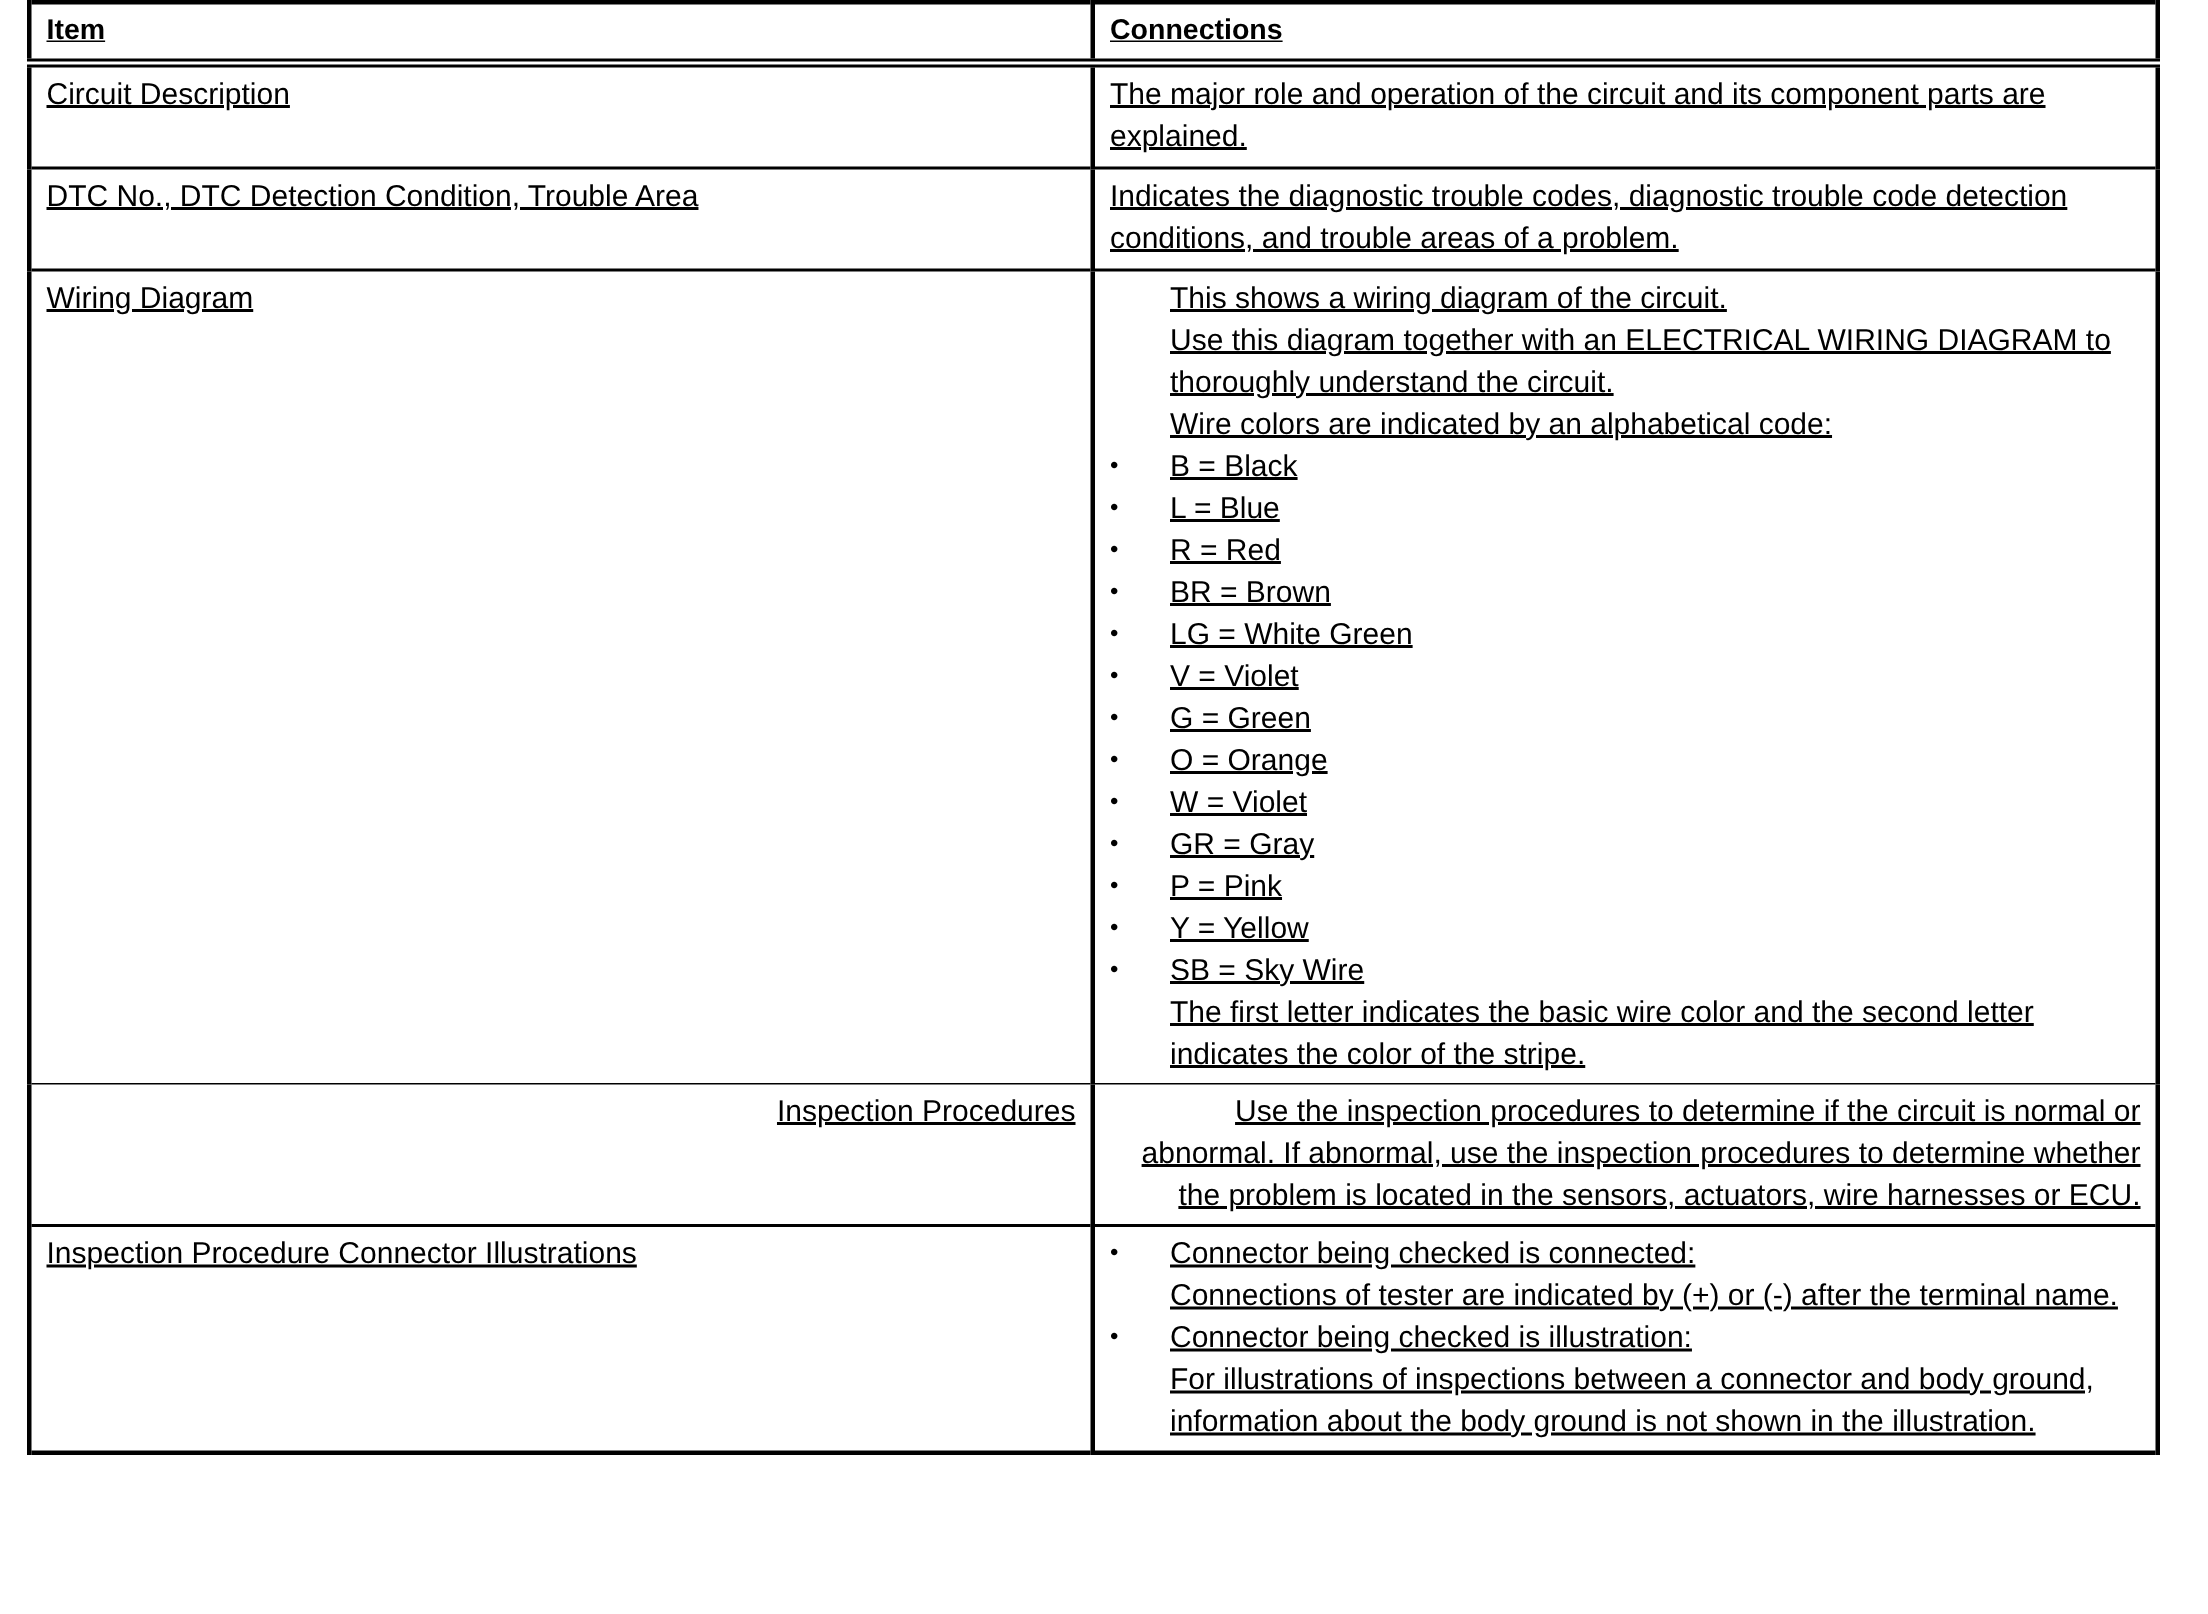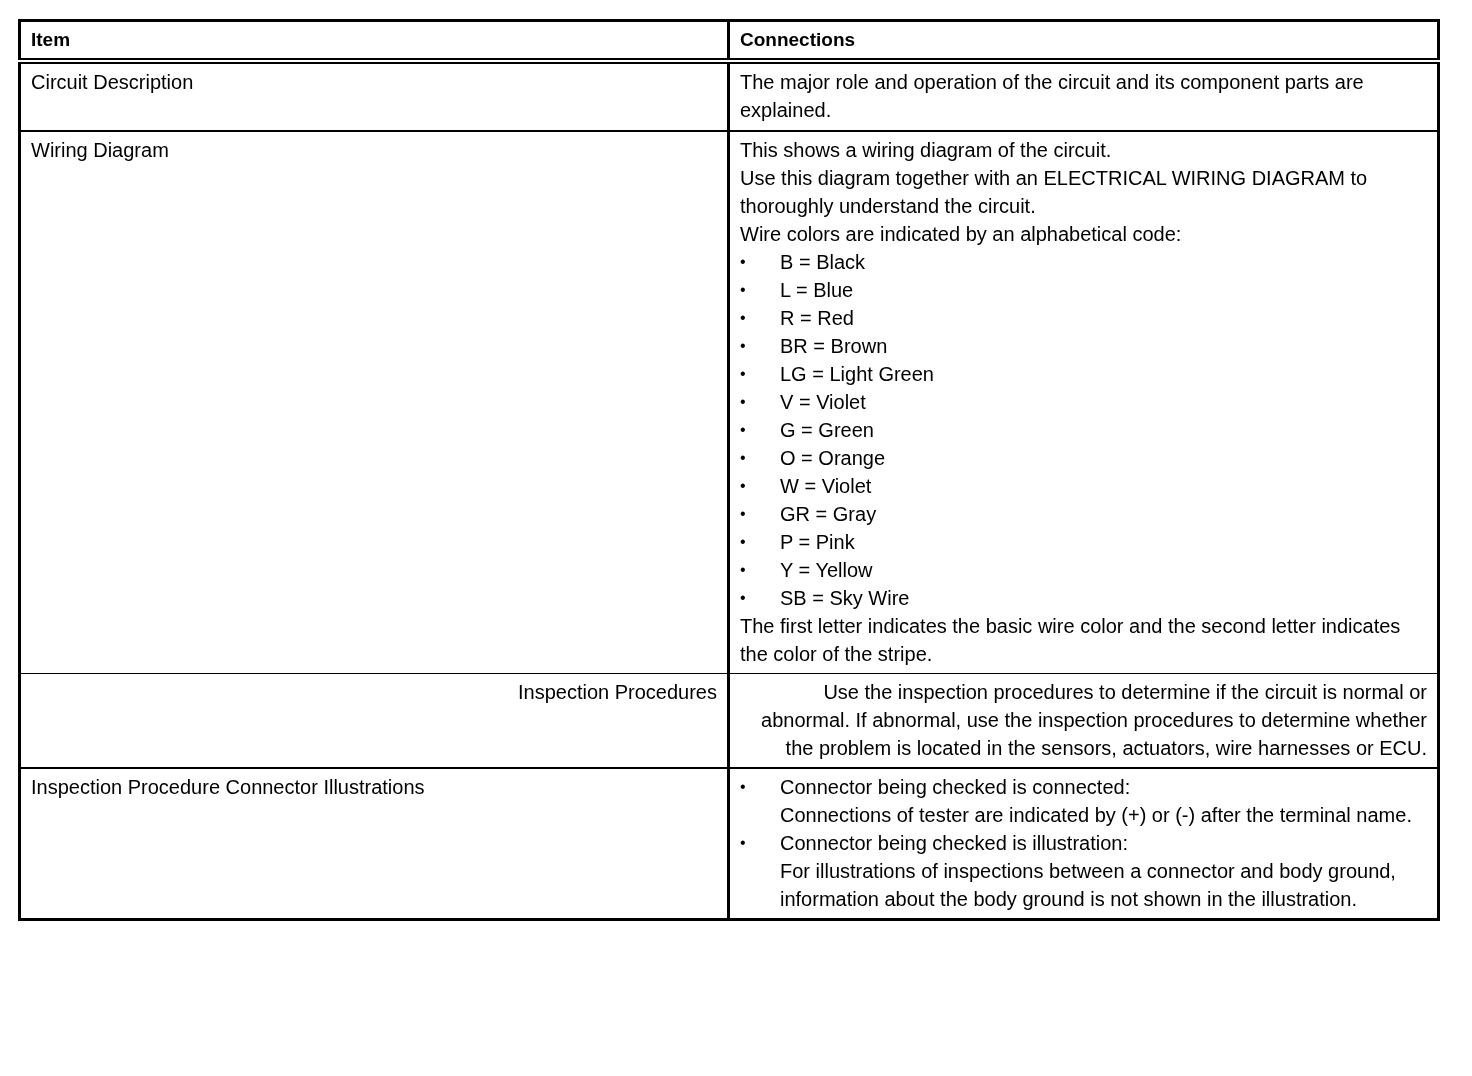--- a/index.html
+++ b/index.html
@@ -10,27 +10,28 @@
     body {
       width: 1472px;
       height: 1076px;
       position: relative;
       font-family: "Liberation Sans", sans-serif;
       color: #000000;
     }
     .doc-table {
       position: absolute;
       left: 18px;
-      top: 19px;
+      top: 0;
       width: 1419px;
       border-collapse: collapse;
       border: 3px solid #000;
       table-layout: fixed;
       font-size: 20px;
       line-height: 28px;
+      text-decoration: underline;
     }
     .doc-table col.c1 { width: 709px; }
     .doc-table col.c2 { width: 710px; }
     .doc-table th, .doc-table td {
       vertical-align: top;
       text-align: left;
       padding: 4px 10px 5px 10px;
       border-left: 3px solid #000;
       border-right: 3px solid #000;
     }
@@ -47,21 +48,21 @@
     }
     .doc-table tr.thin-top td {
       border-top: 1px solid #000;
       text-align: right;
     }
     .doc-table tr.first-body td {
       border-top: none;
     }
     .doc-table tr.r-circuit td { height: 57px; }
     .doc-table tr.r-dtc td { height: 57px; }
-    .line { display: block; }
+    .line { display: block; margin-left: 40px; }
     ul.bullets {
       list-style: none;
       margin: 0;
       padding: 0;
     }
     ul.bullets li {
       position: relative;
       padding-left: 40px;
     }
     ul.bullets li .bullet {
@@ -88,32 +89,36 @@
     <tr>
       <th>Item</th>
       <th>Connections</th>
     </tr>
   </thead>
   <tbody>
     <tr class="r-circuit first-body">
       <td>Circuit Description</td>
       <td>The major role and operation of the circuit and its component parts are explained.</td>
     </tr>
+    <tr class="r-dtc">
+      <td>DTC No., DTC Detection Condition, Trouble Area</td>
+      <td>Indicates the diagnostic trouble codes, diagnostic trouble code detection conditions, and trouble areas of a problem.</td>
+    </tr>
     <tr class="r-wiring">
       <td>Wiring Diagram</td>
       <td>
         <span class="line">This shows a wiring diagram of the circuit.</span>
         <span class="line">Use this diagram together with an ELECTRICAL WIRING DIAGRAM to thoroughly understand the circuit.</span>
         <span class="line">Wire colors are indicated by an alphabetical code:</span>
         <ul class="bullets">
           <li><span class="bullet">•</span><span>B = Black</span></li>
           <li><span class="bullet">•</span><span>L = Blue</span></li>
           <li><span class="bullet">•</span><span>R = Red</span></li>
           <li><span class="bullet">•</span><span>BR = Brown</span></li>
-          <li><span class="bullet">•</span><span>LG = Light Green</span></li>
+          <li><span class="bullet">•</span><span>LG = White Green</span></li>
           <li><span class="bullet">•</span><span>V = Violet</span></li>
           <li><span class="bullet">•</span><span>G = Green</span></li>
           <li><span class="bullet">•</span><span>O = Orange</span></li>
           <li><span class="bullet">•</span><span>W = Violet</span></li>
           <li><span class="bullet">•</span><span>GR = Gray</span></li>
           <li><span class="bullet">•</span><span>P = Pink</span></li>
           <li><span class="bullet">•</span><span>Y = Yellow</span></li>
           <li><span class="bullet">•</span><span>SB = Sky Wire</span></li>
         </ul>
         <span class="line">The first letter indicates the basic wire color and the second letter indicates the color of the stripe.</span>

